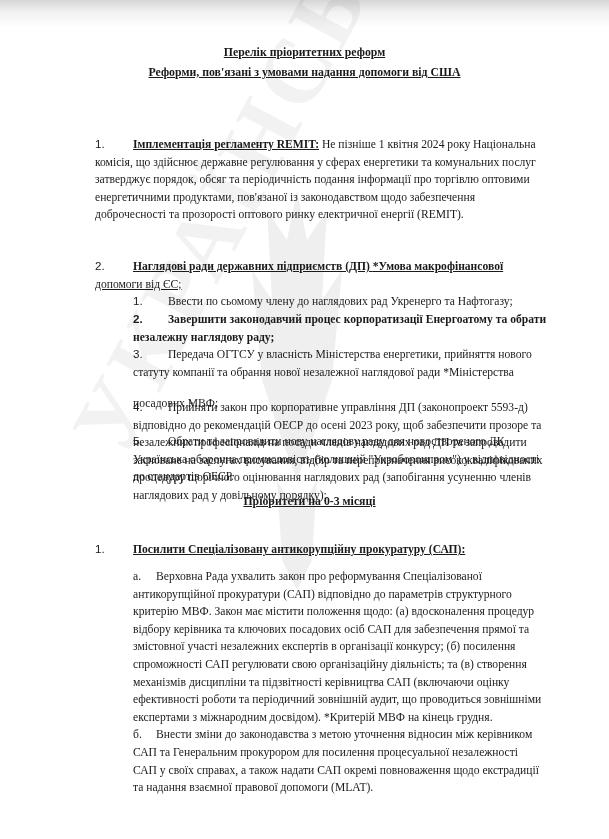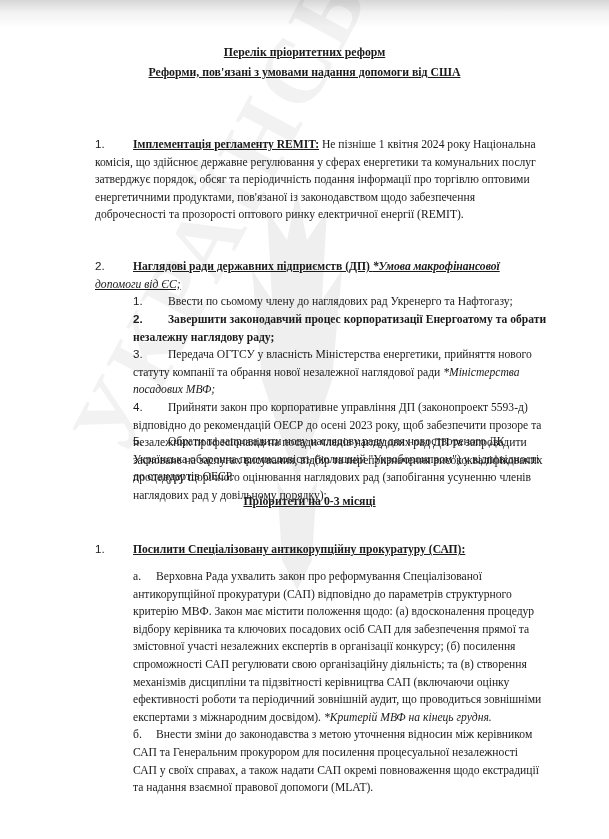--- a/index.html
+++ b/index.html
@@ -70,21 +70,21 @@
       font-family: "Liberation Sans", sans-serif;
       display: inline-block;
     }
     .num-main { width: 38px; }
     .num-sub { width: 35px; }
     .heading {
       font-weight: bold;
       text-decoration: underline;
     }
     .ital {
-      font-style: italic;
+      margin-top: 14px;
     }
     .sub {
       position: absolute;
       left: 133px;
       width: 412px;
     }
     .line { display: block; white-space: nowrap; }
     .item-letter {
       display: inline-block;
       width: 23px;

